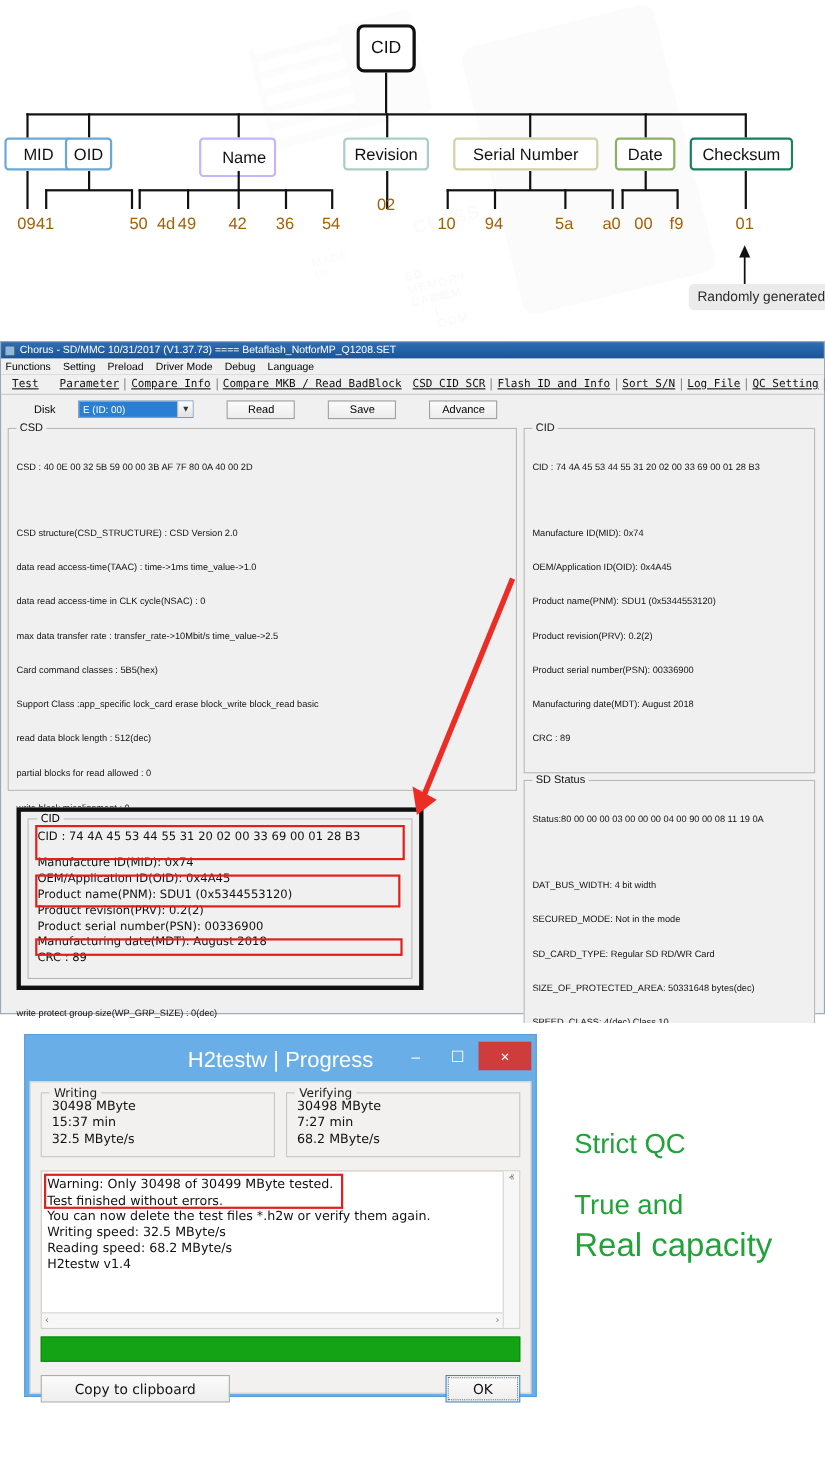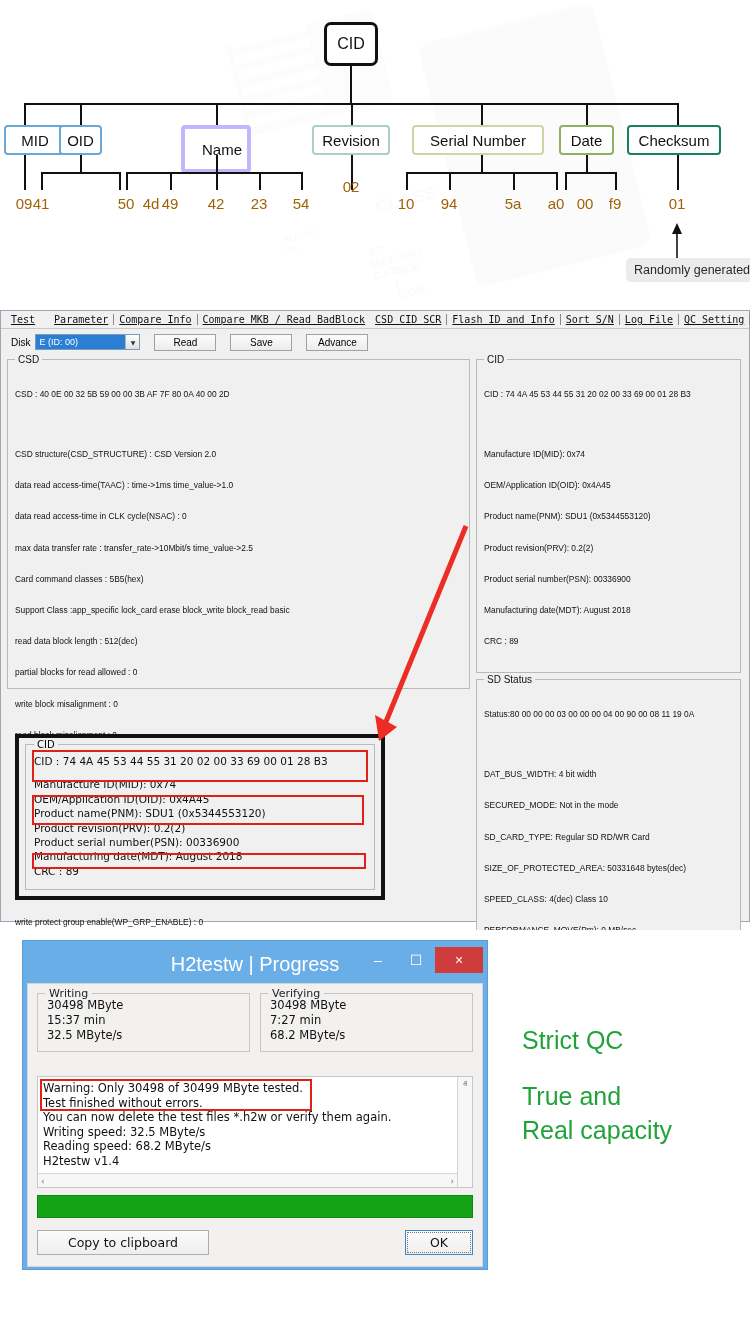--- a/index.html
+++ b/index.html
@@ -75,21 +75,21 @@
   .tabstrip {
     height:18px; background:#f0f0f0; display:flex; align-items:center;
     font-size:10px; font-family:"DejaVu Sans Mono", monospace; color:#111;
     padding-left:5px; border-bottom:1px solid #c8c8c8;
   }
   .tabstrip .tab { padding:0 5px; border-right:1px solid #8a8a8a; white-space:nowrap;text-decoration:underline; }
   .tabstrip .tab.first { border-right:none; padding-right:14px; }
   .tabstrip .tab.active { border-right:1px solid #8a8a8a; background:#f0f0f0; font-weight:normal; }
   .tabstrip .tab.nosep { border-right:none; }
 
-  .toolrow { height:26px; display:flex; align-items:center; padding-left:10px; gap:0; }
+  .toolrow { height:26px; display:flex; align-items:center; padding-left:30px; gap:16px; }
   .toolrow .lbl { font-size:10px; margin-right:5px; font-family:"Liberation Sans", sans-serif; }
   .combo {
     width:105px; height:16px; border:1px solid #7a9bbd; display:flex; align-items:center;
     background:#fff;
   }
   .combo .val {
     flex:1; background:#2a7fd4; color:#fff; font-size:9px; padding-left:3px;
     height:100%; display:flex; align-items:center; font-family:"Liberation Sans", sans-serif;
   }
   .combo .arr {
@@ -158,21 +158,21 @@
 
   .statrow { display:flex; gap:0; }
   .statbox { flex:1; border:1px solid #c8c6c4; position:relative; padding:4px 9px 8px 9px; }
   .statbox .legend {
     position:absolute; top:-7px; left:7px; background:#f2f1f0; padding:0 4px;
     font-size:11px; color:#222;
   }
   .statbox div.l { font-size:11.5px; line-height:15px; color:#111; }
 
   .logbox {
-    margin-top:24px; border:1px solid #c8c6c4; background:#fff; height:112px;
+    margin-top:12px; border:1px solid #c8c6c4; background:#fff; height:144px;
     position:relative; display:flex;
   }
   .logtext { flex:1; padding:4px 5px; font-size:11.5px; line-height:14.6px; color:#111; }
   .logtext div { white-space:nowrap; }
   .vscroll {
     width:15px; border-left:1px solid #d7d5d3; background:#f7f7f7;
     display:flex; flex-direction:column; justify-content:space-between; align-items:center;
     font-size:9px; color:#6b6b6b; padding:2px 0;
   }
   .hscroll {
@@ -185,21 +185,21 @@
   .h2btn {
     height:25px; background:linear-gradient(#fbfbfb,#eeeeee); border:1px solid #adadad;
     display:flex; align-items:center; justify-content:center; font-size:12.5px; color:#111;
   }
   .h2btn.copy { width:172px; }
   .h2btn.ok { width:68px; border:1px solid #3c87c8; outline:1px dotted #777; outline-offset:-3px; }
 
   .qctext { position:absolute; color:#22a33a; font-weight:normal; }
   #qc1 { left:522px; top:1026px; font-size:25px; }
   #qc2 { left:522px; top:1082px; font-size:25px; }
-  #qc3 { left:522px; top:1116px; font-size:25px; }
+  #qc3 { left:522px; top:1116px; font-size:30px; }
 </style>
 </head>
 <body>
 
 <div id="diagram">
 
   <div class="sd-watermark">
     <div class="wm-card"></div>
     <div class="wm-card2"></div>
     <div class="wm-stripes">
@@ -233,21 +233,21 @@
   <div class="line vline" style="left:677px;top:103px;height:22px;"></div>
 
   <div class="node" style="left:4px;top:125px;width:62px;height:30px;border:2px solid #6aa9d6;">
     <span>MID</span>
     </div>
 
   <div class="node" style="left:59px;top:125px;width:43px;height:30px;border:2px solid #6aa9d6;">
     <span>OID</span>
     </div>
 
-  <div class="node" style="left:181px;top:125px;width:70px;height:48px;border:4px solid #c4b5fd;padding-left:12px;">
+  <div class="node" style="left:181px;top:125px;width:70px;height:36px;border:2px solid #c4b5fd;padding-left:12px;">
     <span>Name</span>
     </div>
 
   <div class="node" style="left:312px;top:125px;width:78px;height:30px;border:2px solid #a9cfc8;">
     <span>Revision</span>
     </div>
 
   <div class="node" style="left:412px;top:125px;width:132px;height:30px;border:2px solid #d3d2a5;">
     <span>Serial Number</span>
     </div>
@@ -290,21 +290,21 @@
   <div class="line vline" style="left:615px;top:172px;height:18px;"></div>
 
   <div class="line vline" style="left:677px;top:155px;height:35px;"></div>
 
   <div class="hexlabel" style="left:9px;top:195px;width:30px;">09</div>
   <div class="hexlabel" style="left:26px;top:195px;width:30px;">41</div>
   <div class="hexlabel" style="left:111px;top:195px;width:30px;">50</div>
   <div class="hexlabel" style="left:136px;top:195px;width:30px;">4d</div>
   <div class="hexlabel" style="left:155px;top:195px;width:30px;">49</div>
   <div class="hexlabel" style="left:201px;top:195px;width:30px;">42</div>
-  <div class="hexlabel" style="left:244px;top:195px;width:30px;">23</div>
+  <div class="hexlabel" style="left:244px;top:195px;width:30px;">36</div>
   <div class="hexlabel" style="left:286px;top:195px;width:30px;">54</div>
   <div class="hexlabel" style="left:336px;top:178px;width:30px;">02</div>
   <div class="hexlabel" style="left:391px;top:195px;width:30px;">10</div>
   <div class="hexlabel" style="left:434px;top:195px;width:30px;">94</div>
   <div class="hexlabel" style="left:498px;top:195px;width:30px;">5a</div>
   <div class="hexlabel" style="left:541px;top:195px;width:30px;">a0</div>
   <div class="hexlabel" style="left:570px;top:195px;width:30px;">00</div>
   <div class="hexlabel" style="left:600px;top:195px;width:30px;">f9</div>
   <div class="hexlabel" style="left:662px;top:195px;width:30px;">01</div>
 
@@ -313,21 +313,33 @@
     <polygon points="15,1 10,12 20,12" fill="#111"></polygon>
   </svg>
 
   <div class="randnote" style="left:626px;top:258px;">
     <span>Randomly generated</span>
   </div>
 </div>
 
 <div id="app">
 
-
+  <div class="titlebar">
+    <span class="tb-icon"></span>
+    <span>Chorus - SD/MMC    10/31/2017 (V1.37.73) ==== Betaflash_NotforMP_Q1208.SET</span>
+  </div>
+
+  <div class="menubar">
+    <span>Functions</span>
+    <span>Setting</span>
+    <span>Preload</span>
+    <span>Driver Mode</span>
+    <span>Debug</span>
+    <span>Language</span>
+  </div>
 
   <div class="tabstrip">
     <span class="tab first">Test</span>
     <span class="tab">Parameter</span>
     <span class="tab">Compare Info</span>
     <span class="tab nosep">Compare MKB / Read BadBlock</span>
     <span class="tab active">CSD CID SCR</span>
     <span class="tab">Flash ID and Info</span>
     <span class="tab">Sort S/N</span>
     <span class="tab">Log File</span>

